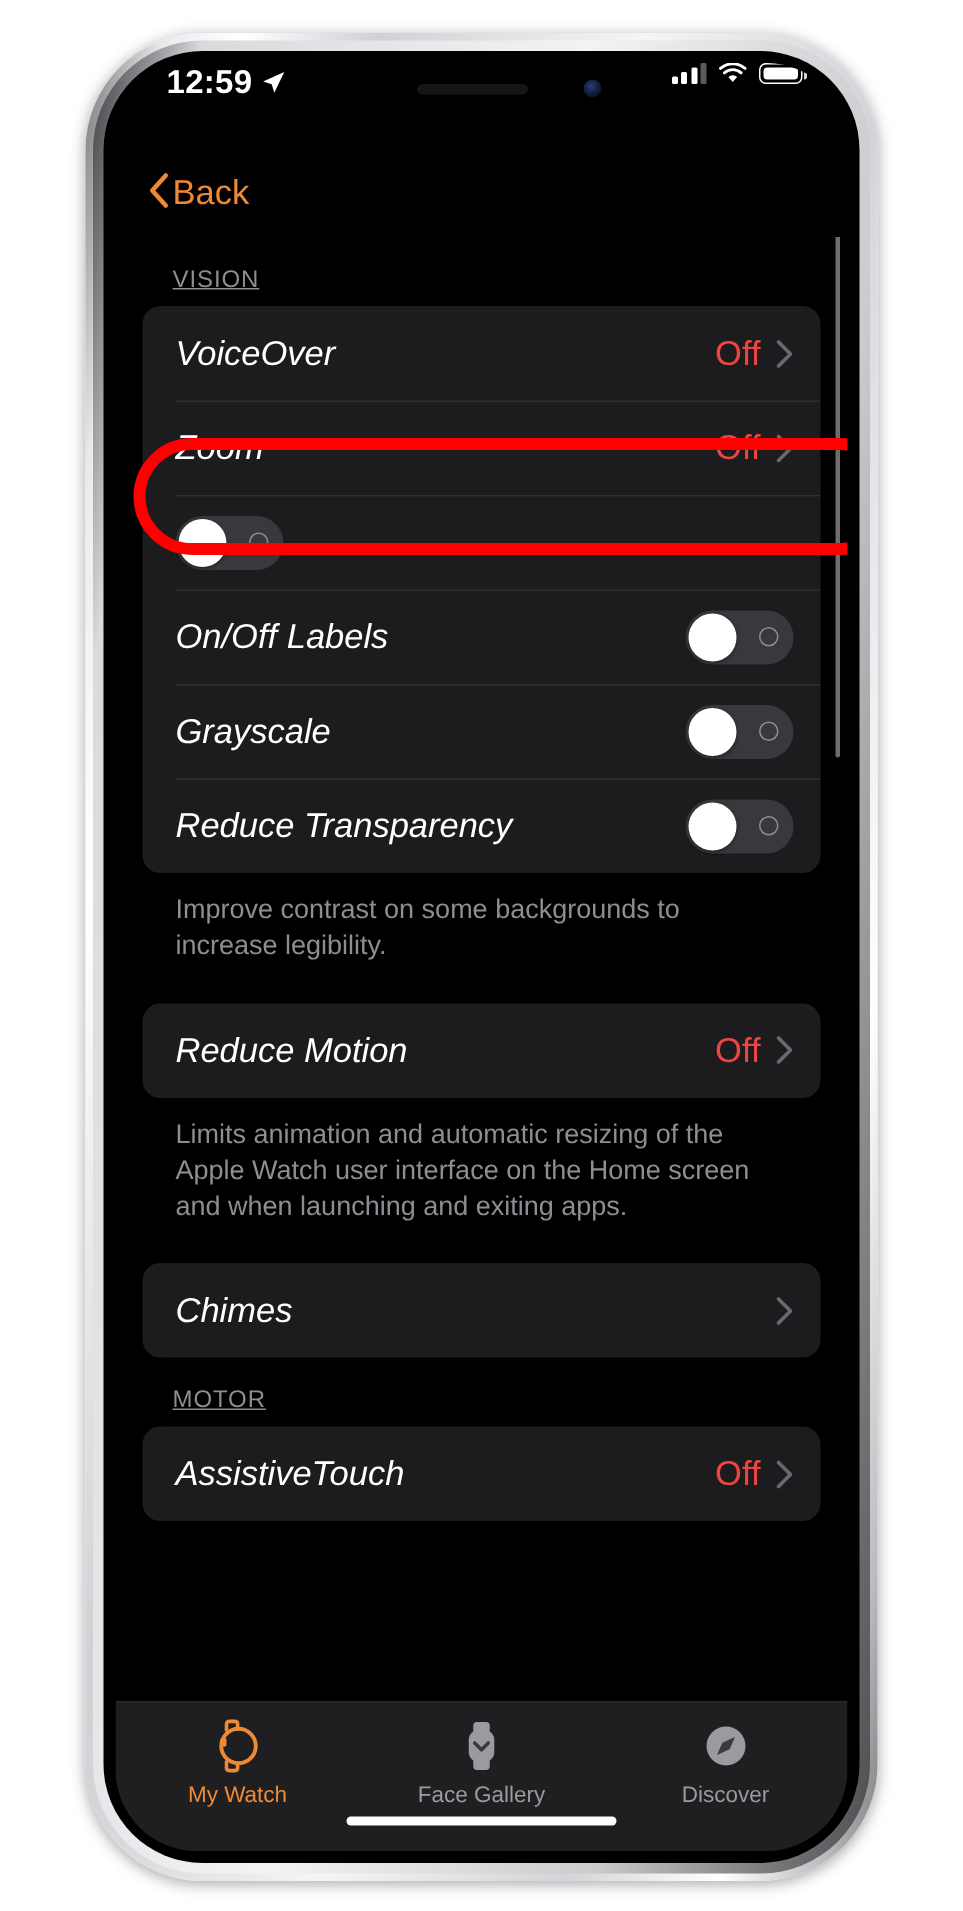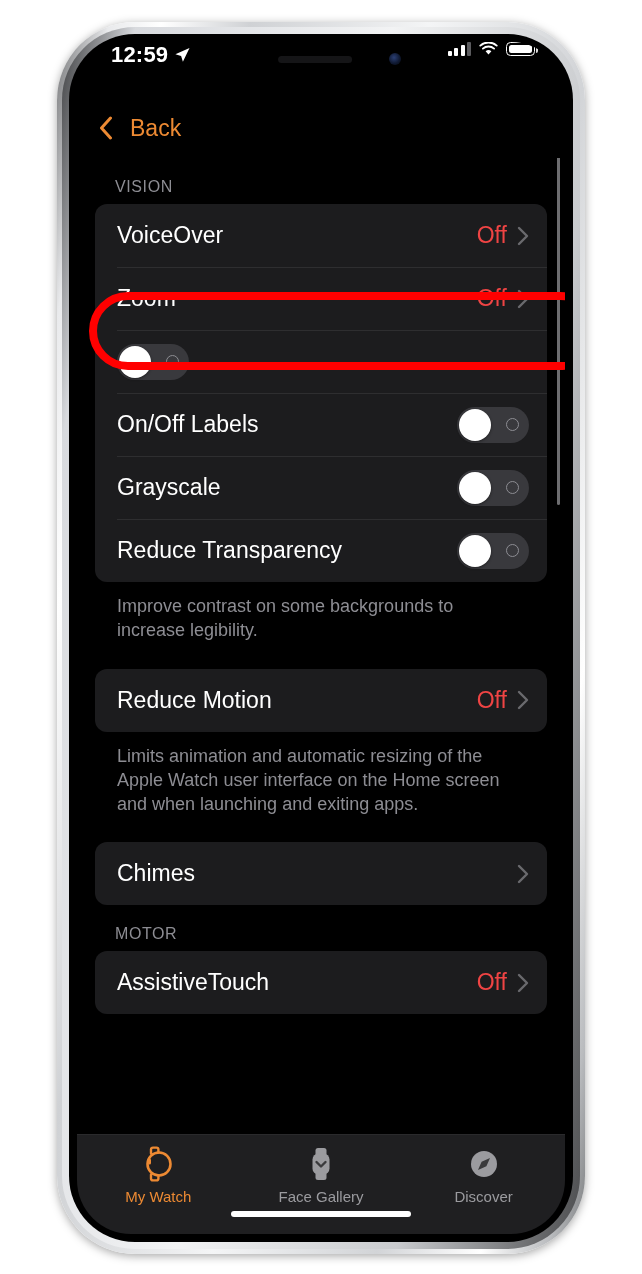--- a/index.html
+++ b/index.html
@@ -80,50 +80,51 @@
   .batt::after{content:""; position:absolute; right:-4px; top:4px; width:2.4px; height:6px;
     background:#fff; border-radius:0 2px 2px 0; opacity:.85;}
   .batt span{display:block; height:100%; background:#fff; border-radius:2.5px;}
 
   
   .navbar{
     position:absolute; top:56px; left:0; right:0; height:60px;
     display:flex; align-items:center; z-index:25; background:#000;
   }
   .back-btn{
-    display:flex; align-items:center; gap:17px;
+    display:flex; gap:2px;
     margin-left:22px; cursor:pointer; background:none; border:0;
   }
   .back-label{color:#ED8A33; font-size:23px;}
   .nav-title{
     position:absolute; left:0; right:0; text-align:center;
     color:#fff; font-size:23px; font-weight:bold; pointer-events:none;
   }
 
   
   .content{
     position:absolute; top:116px; left:0; right:0; bottom:0;
     padding:0 18px;
   }
   .section-header{
     color:#8d8d93; font-size:16px; letter-spacing:.6px;
     padding:20px 20px 8px 20px;
+    text-decoration:underline;
   }
   .group{
     background:#1c1c1e; border-radius:12px; overflow:hidden;
   }
   .row{
     position:relative; display:flex; align-items:center;
     height:63px; padding:0 18px 0 22px; cursor:pointer;
   }
   .row + .row::before{
     content:""; position:absolute; left:22px; right:0; top:0;
     height:1px; background:#2e2e30;
   }
-  .row-label{color:#fff; font-size:23px; flex:1;}
+  .row-label{color:#fff; font-size:23px; flex:1;font-style:italic;}
   .row-value{color:#ef4444; font-size:23px; margin-right:10px;}
   .chev{display:block; flex:0 0 auto;}
   .footer-text{
     color:#8d8d93; font-size:18px; line-height:1.35;
     padding:12px 22px 4px 22px;
   }
 
   
   .toggle{
     position:relative; width:72px; height:36px; border-radius:18px;

